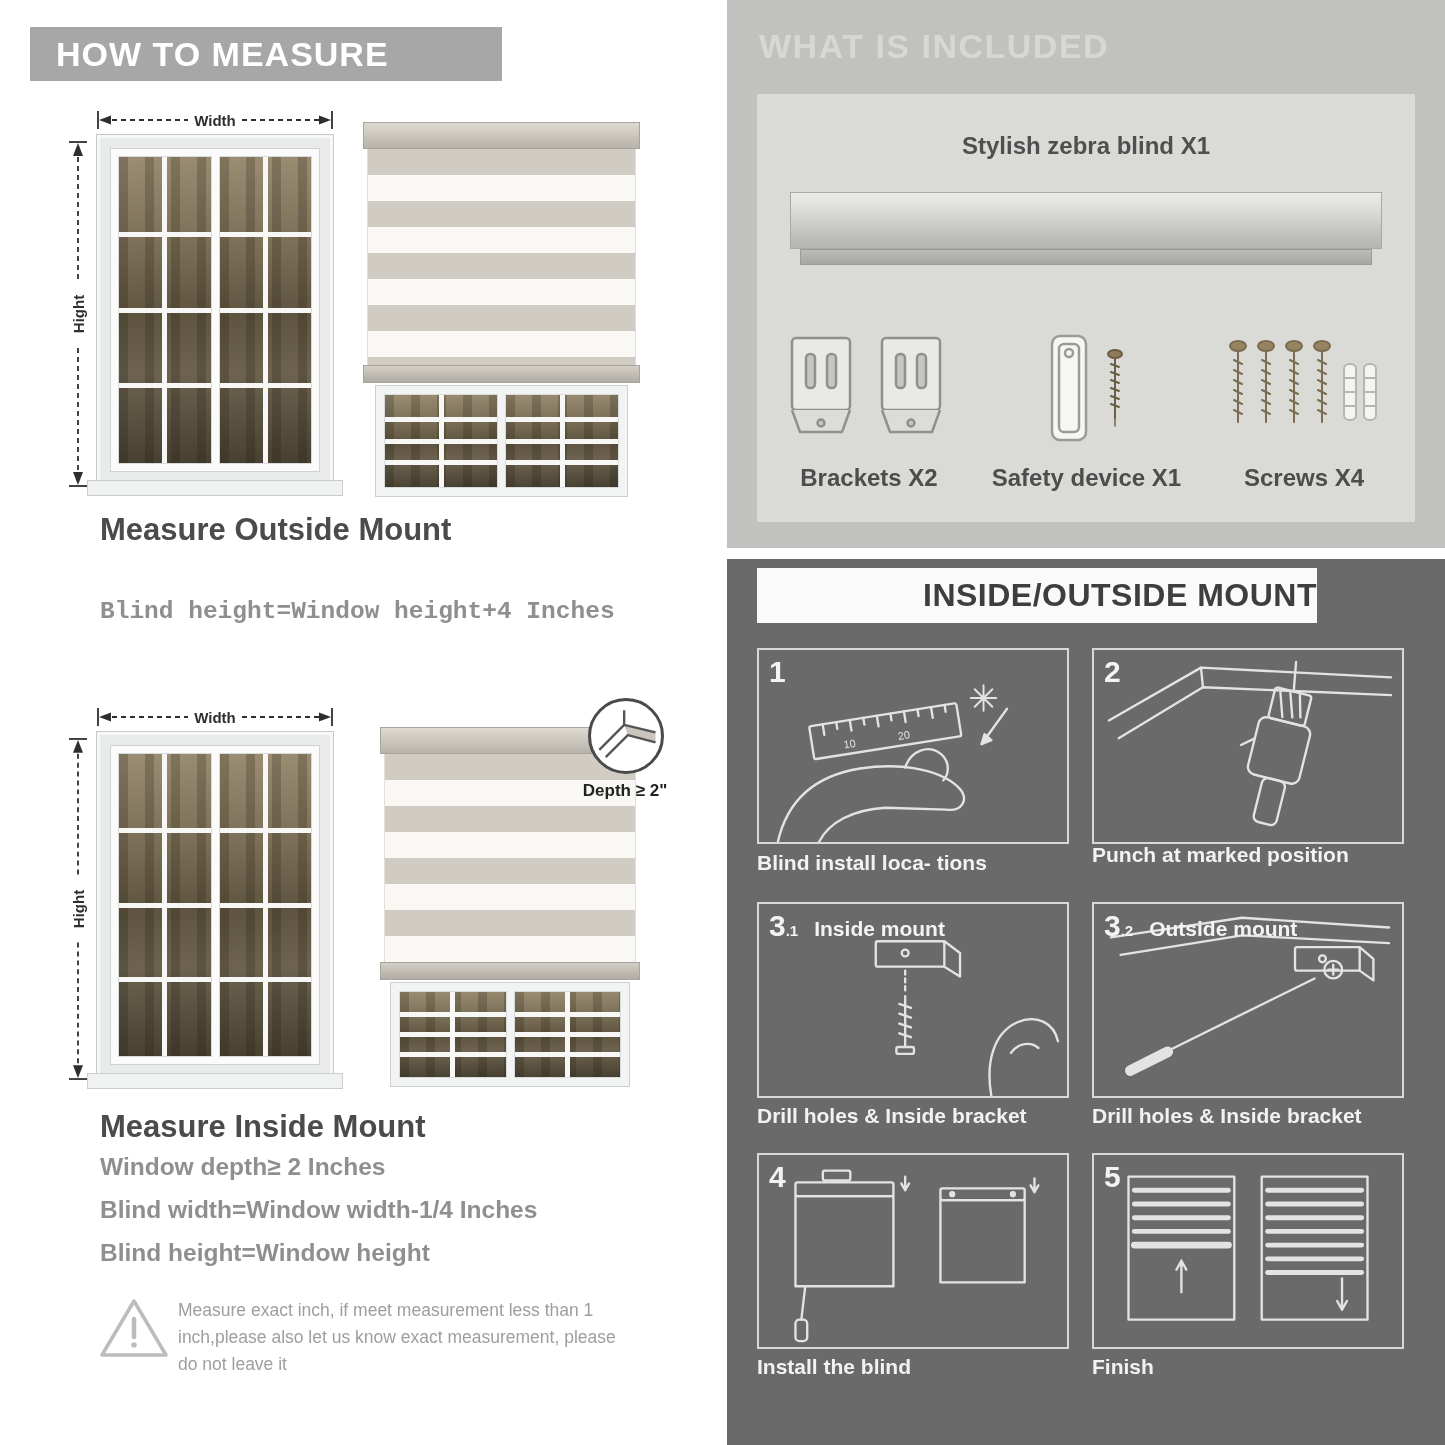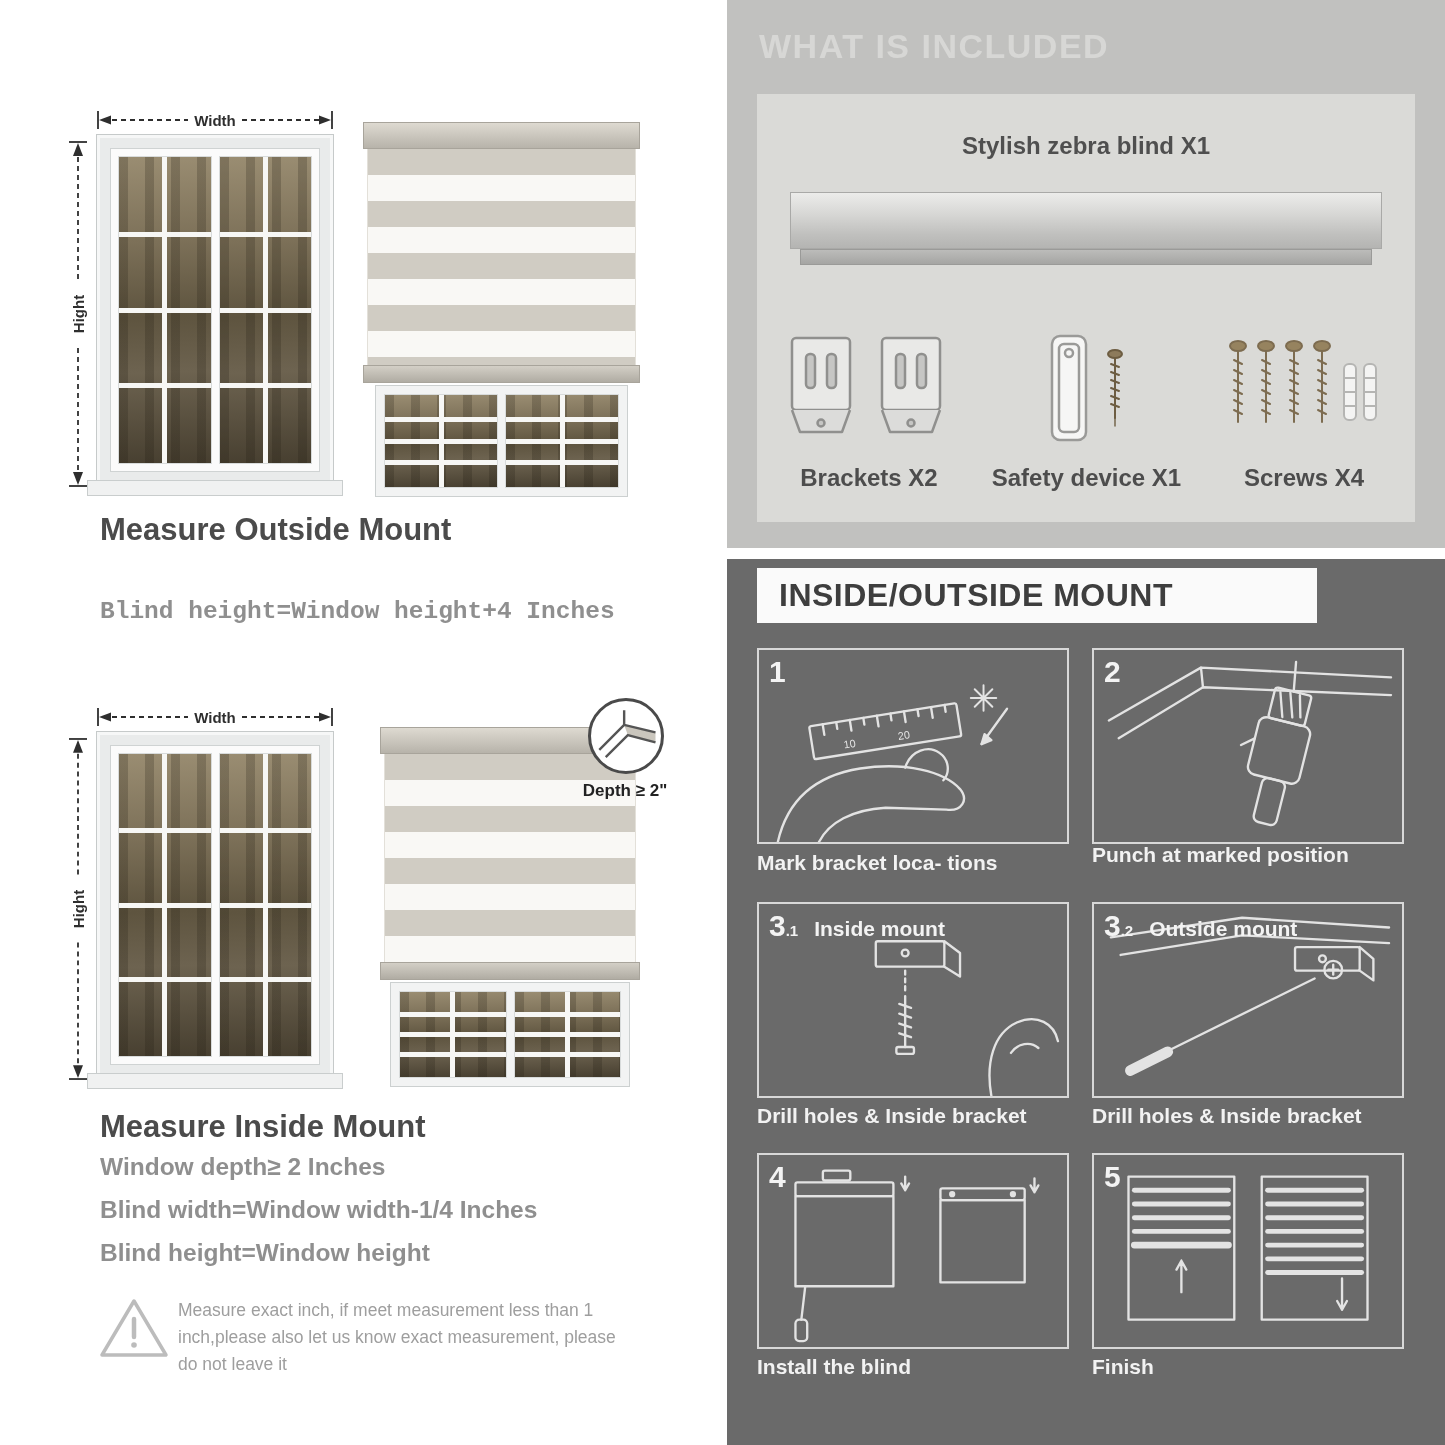--- a/index.html
+++ b/index.html
@@ -62,35 +62,38 @@
     font-size:24px; font-weight:bold; color:#4f4f4f; }
   .rail-top { position:absolute; left:33px; top:98px; width:592px; height:57px;
     background:linear-gradient(180deg,#ececea 0%,#d6d6d4 40%,#c0c0be 75%,#b4b4b2 100%); border:1px solid #a9a9a7; }
   .rail-bottom { position:absolute; left:43px; top:155px; width:572px; height:16px;
     background:linear-gradient(180deg,#bcbcba,#a5a5a3); border:1px solid #9a9a98; }
   .inc-item { position:absolute; top:238px; height:160px; text-align:center; }
   .inc-item svg { display:block; margin:0 auto; }
   .inc-label { position:absolute; left:0; bottom:0; width:100%; font-size:24px; font-weight:bold; color:#4d4d4d; }
 
   .mount-section { left:727px; top:559px; width:718px; height:886px; background:#6a6a6a; }
-  .mount-banner { position:absolute; left:30px; top:9px; width:560px; height:55px; background:#fafafa; }
+  .mount-banner { position:absolute; left:30px; top:9px; width:560px; height:55px; background:#fafafa;text-align:right; }
   .mount-banner span { font-size:32px; font-weight:bold; color:#3e3e3e; line-height:55px; padding-left:22px; display:block; letter-spacing:0.5px; }
   .step-panel { position:absolute; width:312px; height:196px; border:2px solid #d8d8d8; background:#6a6a6a; }
   .step-art { position:absolute; inset:0; width:100%; height:100%; }
   .step-head { position:absolute; left:10px; top:5px; display:flex; align-items:baseline; color:#f3f3f3; }
   .step-num { font-size:30px; font-weight:bold; }
   .step-sub { font-size:15px; font-weight:bold; }
   .step-title { font-size:21px; font-weight:bold; margin-left:16px; }
   .step-caption { position:absolute; width:320px; font-size:21px; font-weight:bold; color:#f2f2f2; }
 </style>
 </head>
 <body>
 
 <div id="canvas">
 
+  <div class="abs howto-banner">
+    <span>HOW TO MEASURE</span>
+  </div>
 
   <div class="abs m-arrow" style="left:96px;top:110px;width:238px;height:20px;">
     <svg viewBox="0 0 238 20" preserveAspectRatio="none">
       <g stroke="#2e2e2e" stroke-width="1.8">
         <line x1="2" y1="1" x2="2" y2="19"></line>
           <line x1="236" y1="1" x2="236" y2="19"></line>
         <line x1="7" y1="10" x2="92" y2="10" stroke-dasharray="5 4"></line>
         <line x1="146" y1="10" x2="231" y2="10" stroke-dasharray="5 4"></line>
         <polygon points="3,10 15,5.5 15,14.5" fill="#2e2e2e" stroke="none"></polygon>
         <polygon points="235,10 223,5.5 223,14.5" fill="#2e2e2e" stroke="none"></polygon>
@@ -300,21 +303,21 @@
           <path d="M252,60 L226,96"></path>
           <path d="M226,96 l3,-10 7,6 z" fill="#e3e3e3"></path>
           <path d="M18,196 C28,152 58,128 102,121 C148,114 188,124 204,142 C213,153 206,165 190,163 L128,161 C94,163 70,176 60,196"></path>
           <path d="M148,120 C154,102 172,97 183,105 C193,112 194,125 187,133"></path>
         </g>
       </svg>
       <div class="step-head">
         <span class="step-num">1</span>
       </div>
     </div>
-    <div class="step-caption" style="left:30px;top:292px;">Mark bracket loca- tions</div>
+    <div class="step-caption" style="left:30px;top:292px;">Blind install loca- tions</div>
 
     <div class="step-panel" style="left:365px;top:89px;">
       <svg class="step-art" viewBox="0 0 312 196">
         <g stroke="#e3e3e3" stroke-width="2.4" fill="none" stroke-linecap="round" stroke-linejoin="round">
           <polyline points="14,72 108,18 302,28"></polyline>
           <polyline points="24,90 110,38 302,46"></polyline>
           <line x1="108" y1="18" x2="110" y2="38"></line>
           <g transform="rotate(14 185 105)">
             <rect x="160" y="72" width="54" height="60" rx="8"></rect>
             <rect x="168" y="40" width="38" height="32" rx="3"></rect>

